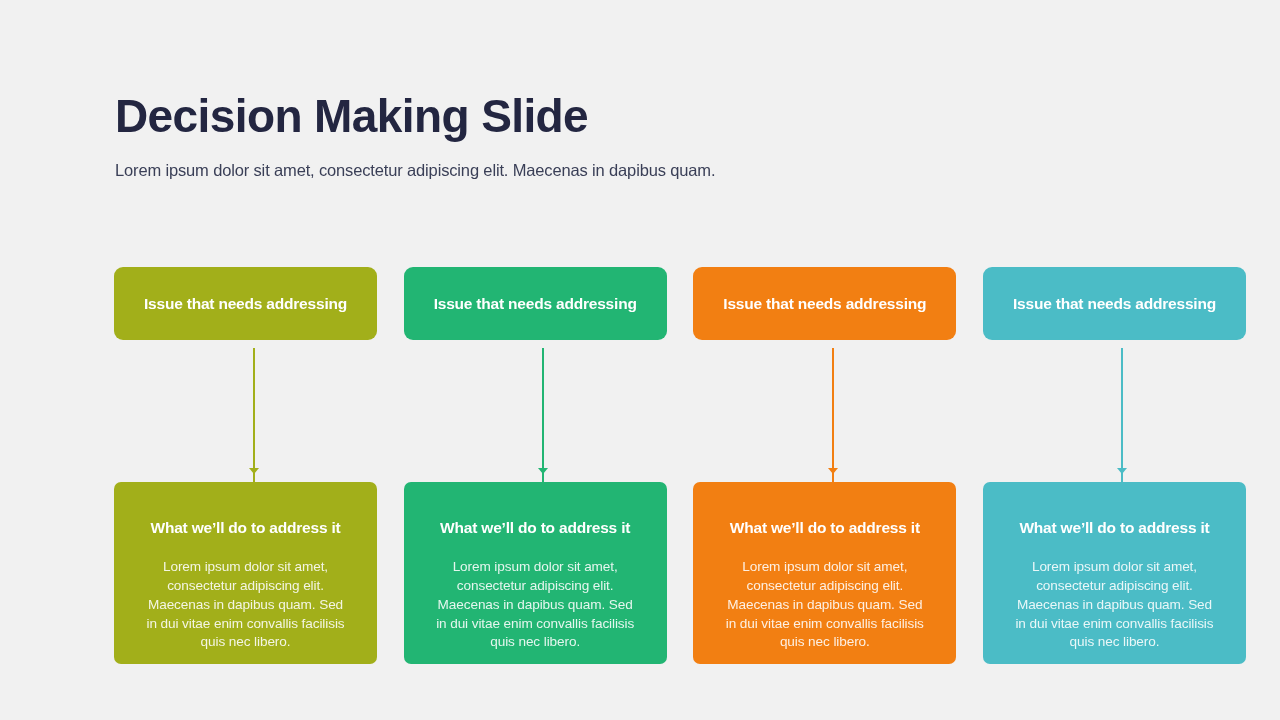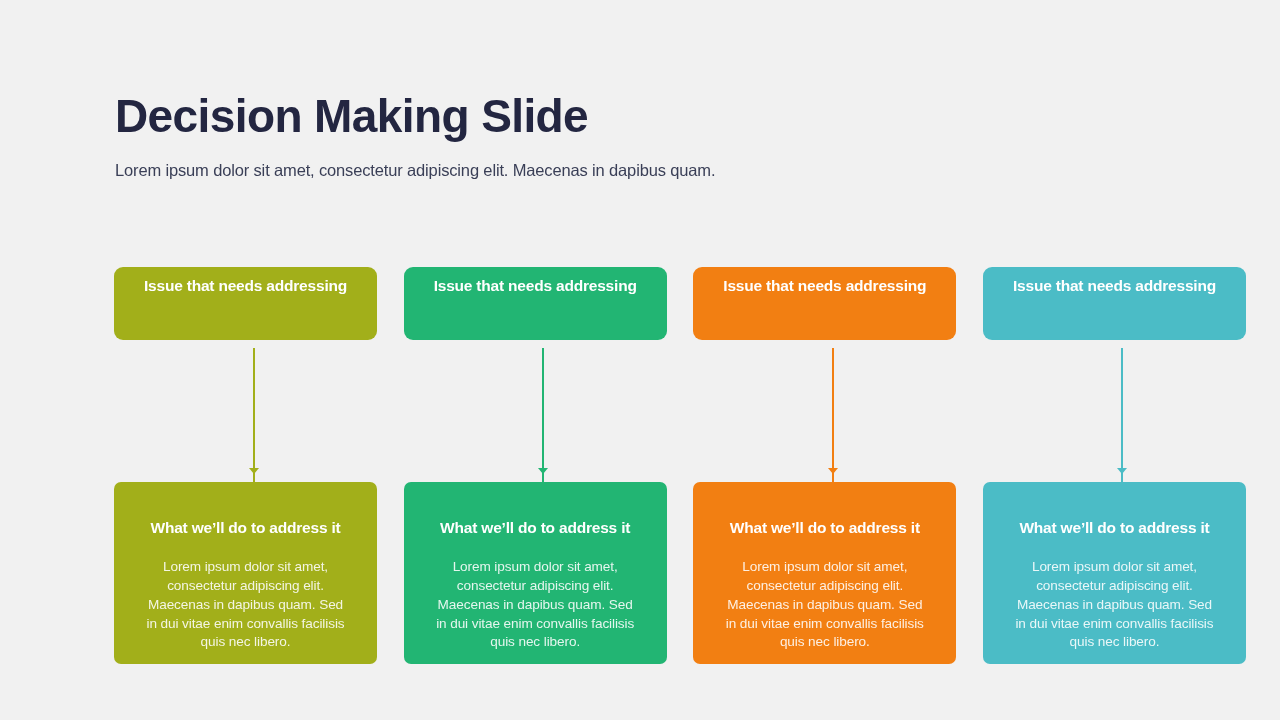--- a/index.html
+++ b/index.html
@@ -69,20 +69,21 @@
 
   
   .issue-card {
     position:absolute;
     left:0;
     top:0;
     width:263px;
     height:73px;
     border-radius:9px;
     display:flex;
+    align-items:center;
     justify-content:center;
     text-align:center;
   }
 
   .issue-label {
     font-size:15.5px;
     font-weight:bold;
     line-height:1.42;
     letter-spacing:-0.2px;
     color:#ffffff;

